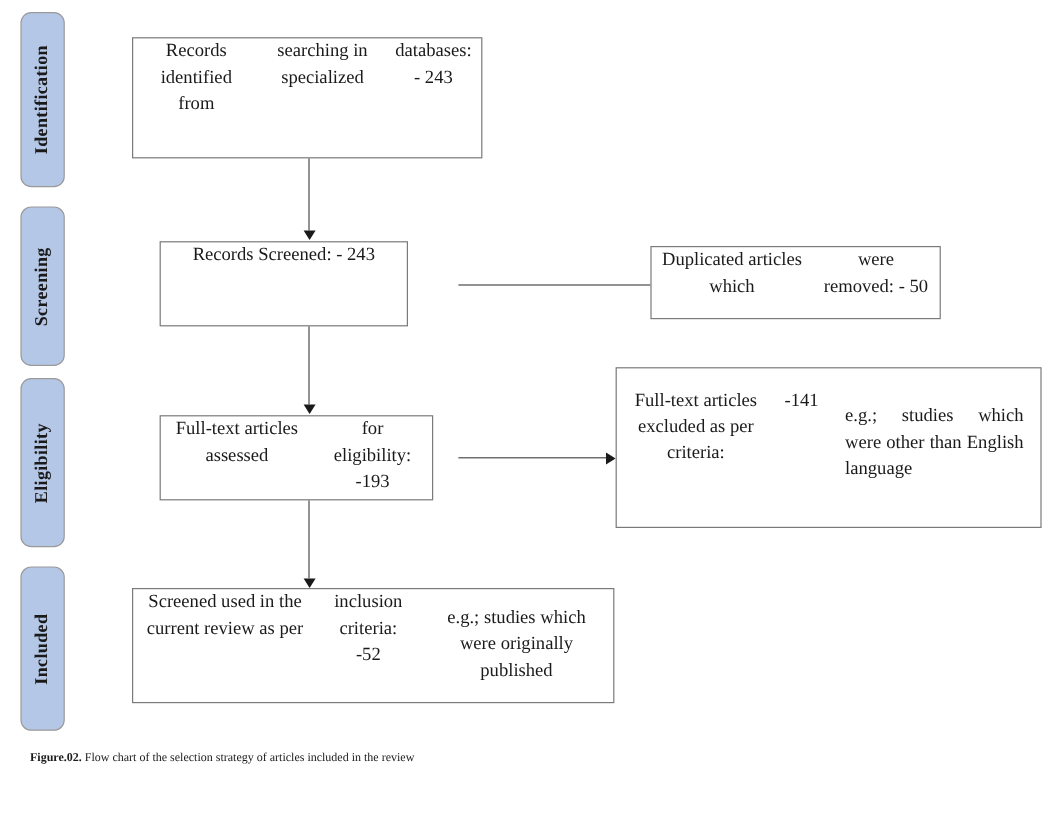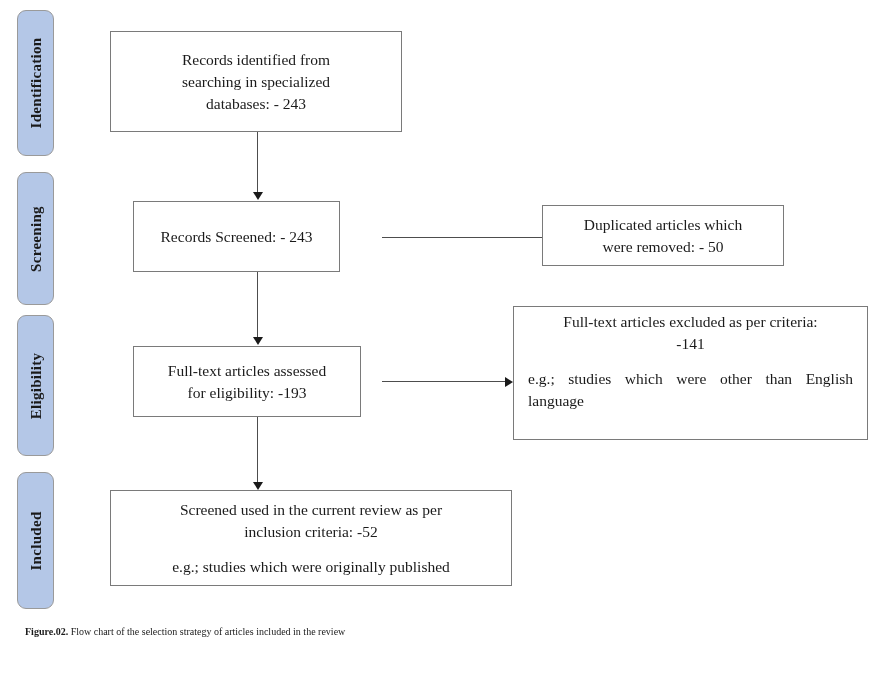--- a/index.html
+++ b/index.html
@@ -43,21 +43,21 @@
     color: #1a1a1a;
   }
 
   
   .flow-box {
     position: absolute;
     background: #ffffff;
     border: 1px solid #7a7a7a;
     box-sizing: border-box;
     display: flex;
-    flex-direction: column;
+    flex-direction: row;
     justify-content: center;
   }
   .box-line {
     font-size: 15.5px;
     line-height: 1.42;
     text-align: center;
     padding: 0 8px;
   }
   .box-line.justified {
     text-align: justify;
@@ -157,21 +157,21 @@
   <div class="arrow-down" style="left:253px; top:337px;"></div>
 
   <div class="flow-box" style="left:133px; top:346px; width:228px; height:71px;">
     <div class="box-line">Full-text articles assessed</div>
     <div class="box-line">for eligibility: -193</div>
   </div>
 
   <div class="h-line" style="left:382px; top:381px; width:123px;"></div>
   <div class="arrow-right" style="left:505px; top:377px;"></div>
 
-  <div class="flow-box" style="left:513px; top:306px; width:355px; height:134px; justify-content:flex-start; padding-top:4px;">
+  <div class="flow-box" style="left:513px; top:306px; width:355px; height:134px; justify-content:flex-start; padding-top:16px;">
     <div class="box-line">Full-text articles excluded as per criteria:</div>
     <div class="box-line">-141</div>
     <div class="box-line justified gap-above">e.g.; studies which were other than English language</div>
   </div>
 
   <div class="v-line" style="left:257px; top:417px; height:65px;"></div>
   <div class="arrow-down" style="left:253px; top:482px;"></div>
 
   <div class="flow-box" style="left:110px; top:490px; width:402px; height:96px;">
     <div class="box-line">Screened used in the current review as per</div>

